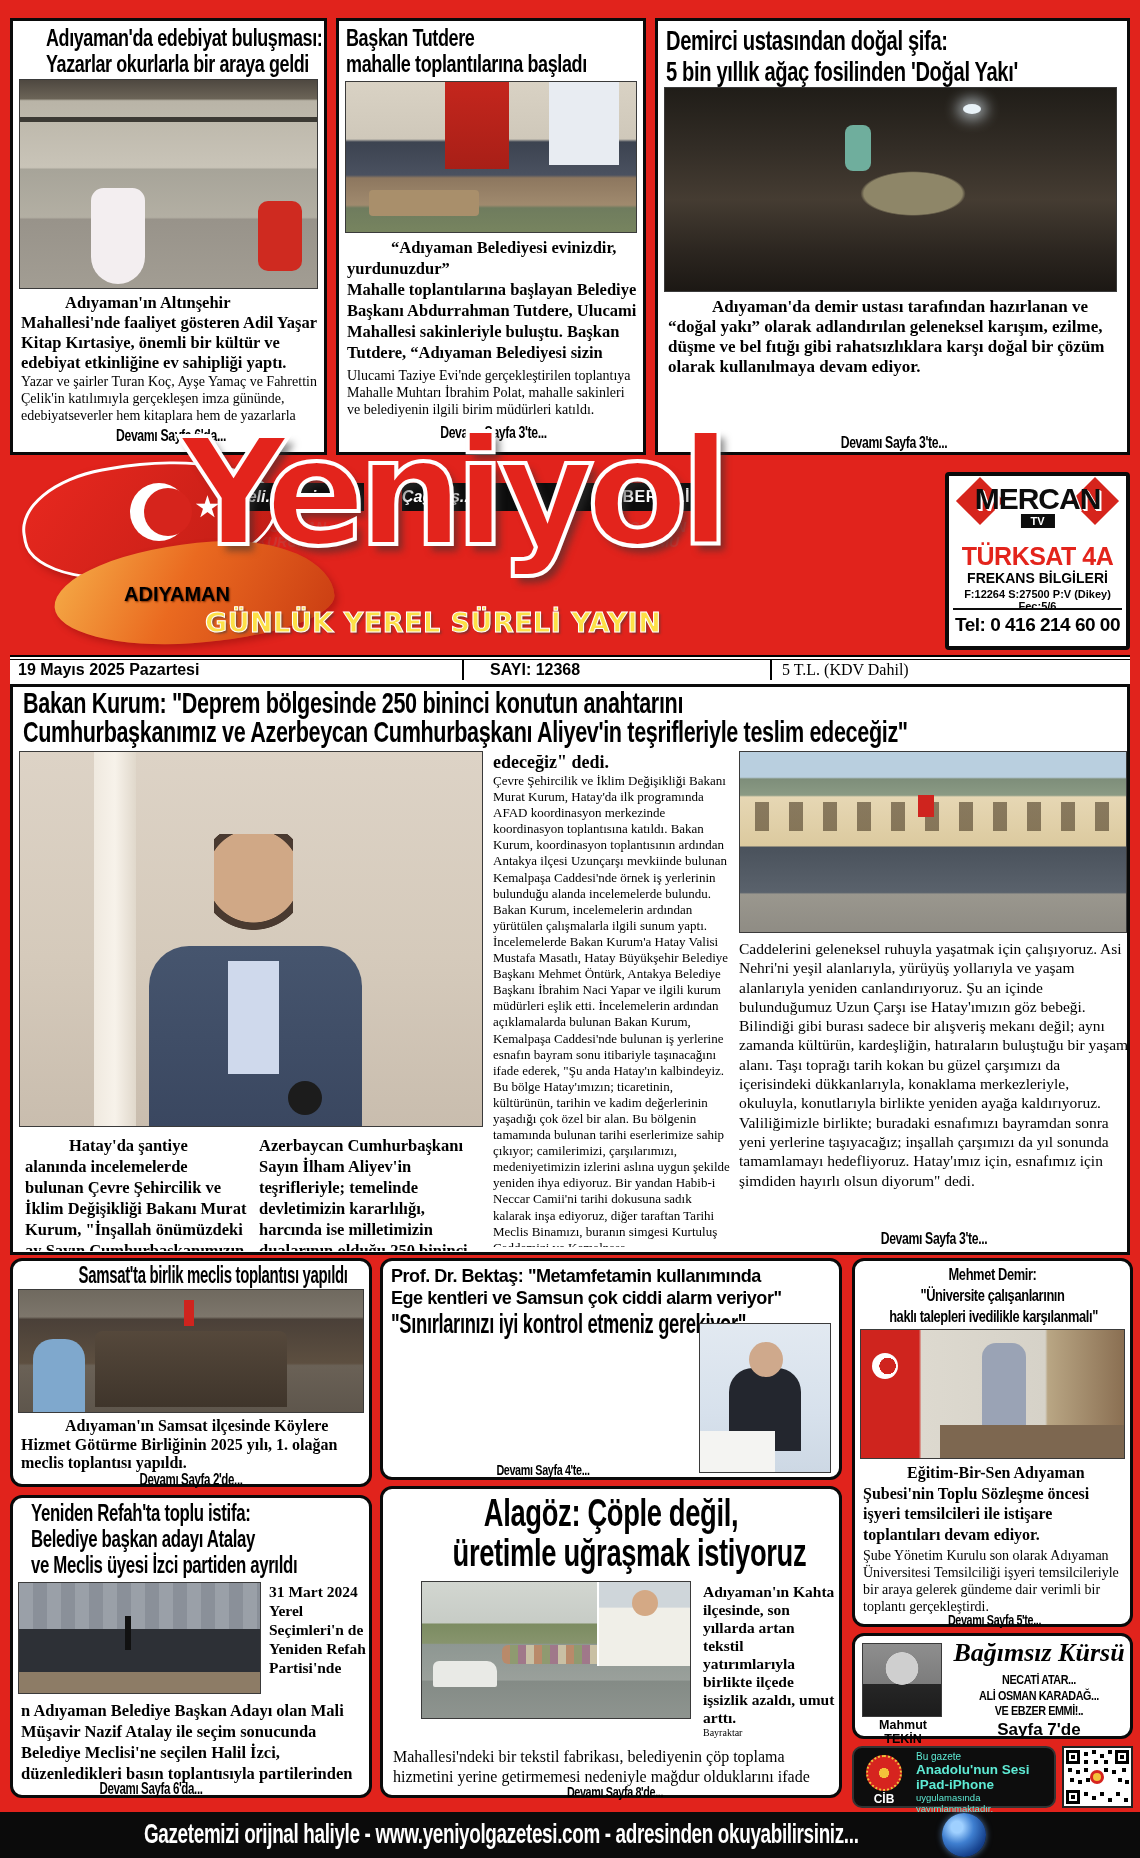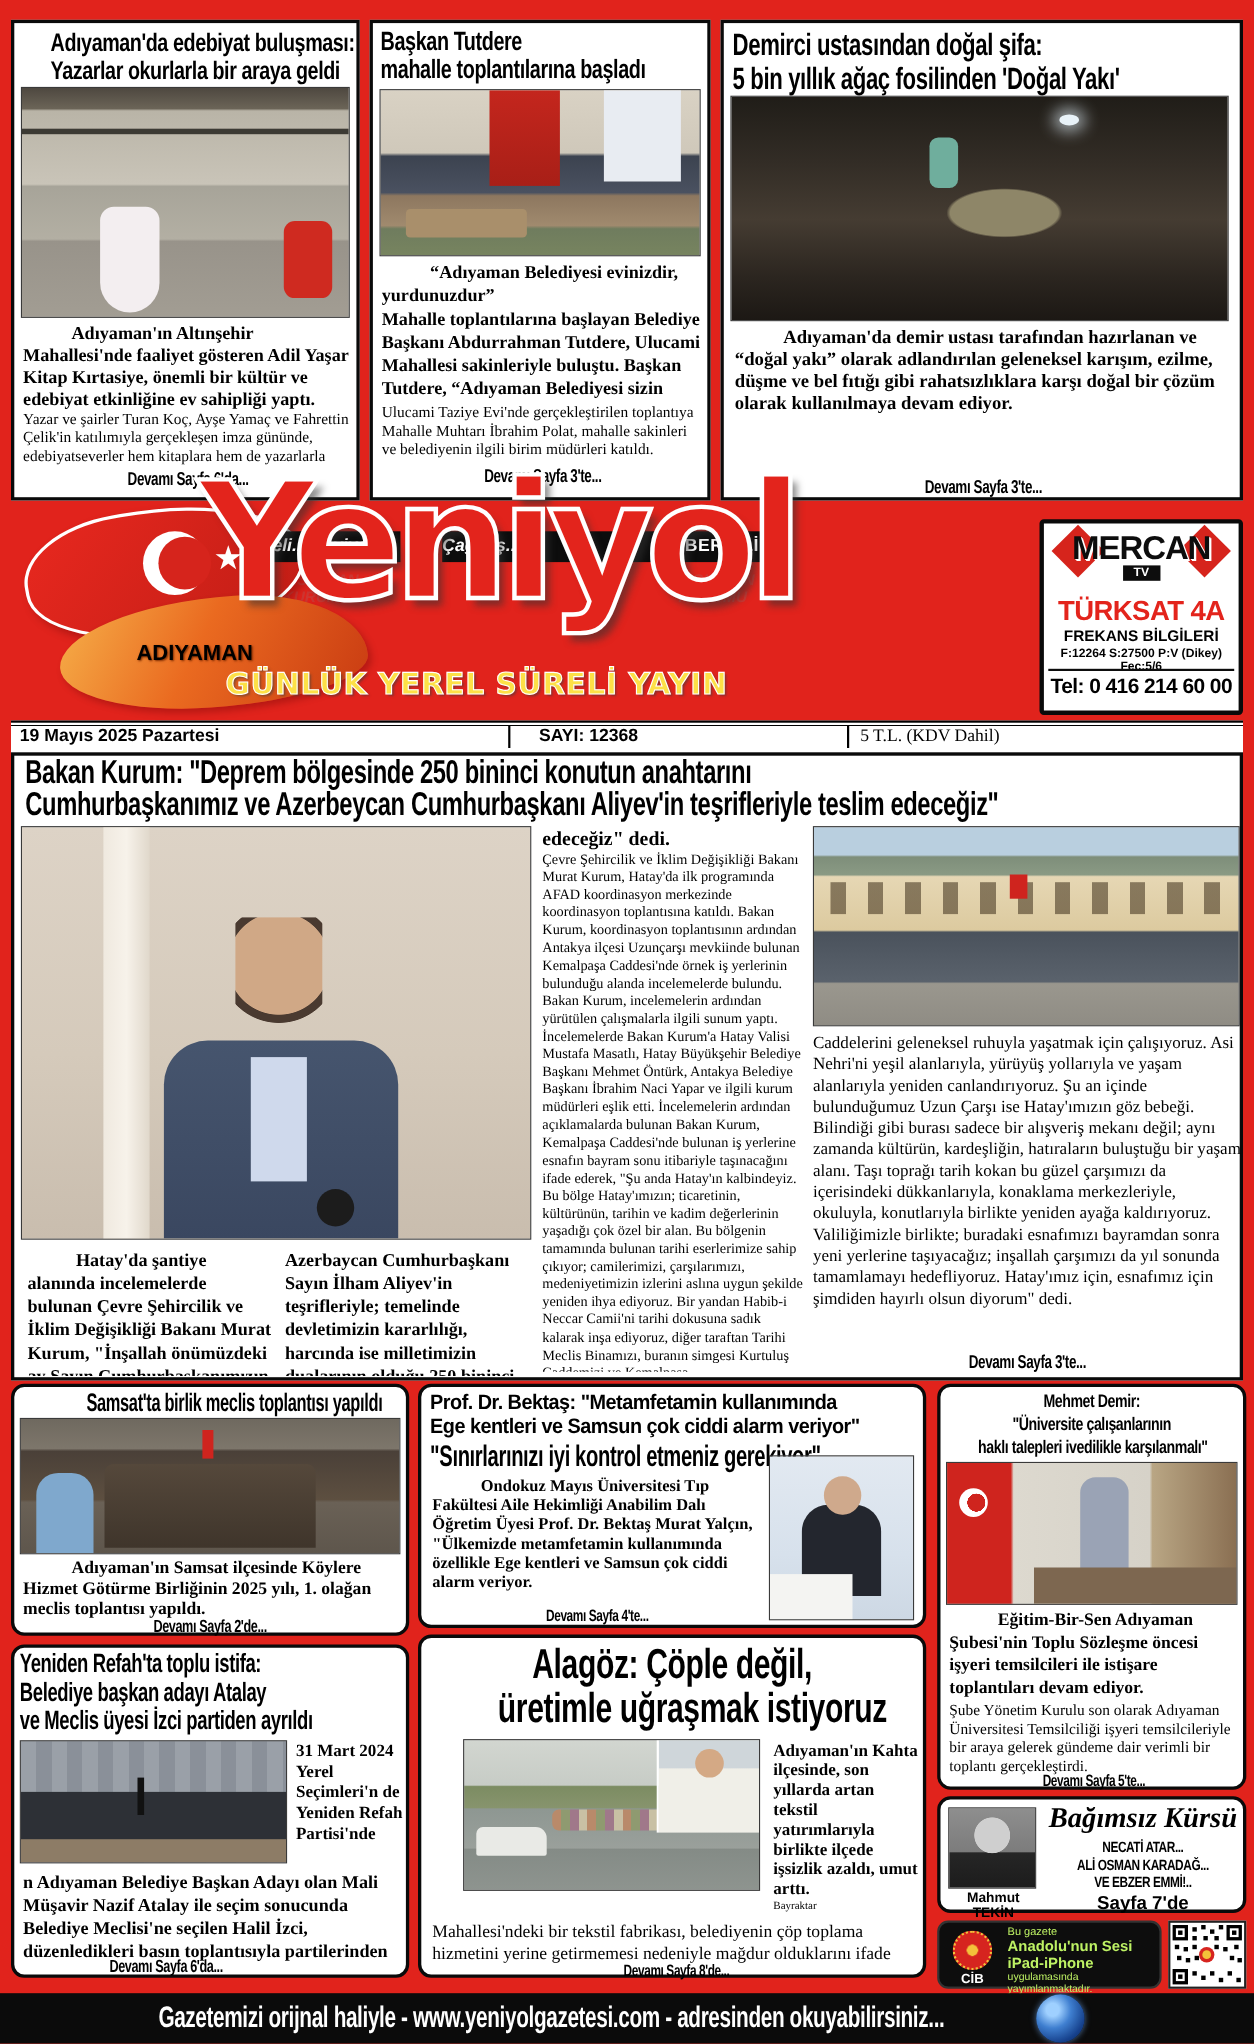--- a/index.html
+++ b/index.html
@@ -194,21 +194,21 @@
       </div>
     <div class="ph ph-samsat" style="left:5px;top:28px;width:346px;height:124px;">
       <div class="shape" style="left:22%;top:34%;width:56%;height:62%;background:linear-gradient(180deg,#55483b,#3f352b);border-radius:8px 8px 0 0;"></div>
       <div class="shape" style="left:48%;top:8%;width:10px;height:26px;background:#cf241e;"></div>
       <div class="shape" style="left:4%;top:40%;width:52px;height:60%;background:#7fa8cd;border-radius:20px 20px 0 0;"></div>
     </div>
     <div class="lead ind body-txt" style="position:absolute;left:8px;top:156px;width:340px;height:56px;font-size:16px;line-height:18.5px;">Adıyaman'ın Samsat ilçesinde Köylere Hizmet Götürme Birliğinin 2025 yılı, 1. olağan meclis toplantısı yapıldı.</div>
     <div class="sqline" style="position:absolute;left:8px;top:210px;width:340px;font-size:16px;">Devamı Sayfa 2'de...</div>
   </div>
 
-  <div class="box rb" style="left:10px;top:1495px;width:362px;height:303px;padding:2px 5px;">
+  <div class="box rb" style="left:10px;top:1495px;width:362px;height:303px;padding:2px 18px;">
     <div class="hl" style="--sx:.7;--lh:26px;font-size:24px;">
         <div class="line">Yeniden Refah'ta toplu istifa:</div>
         <div class="line">Belediye başkan adayı Atalay</div>
         <div class="line">ve Meclis üyesi İzci partiden ayrıldı</div>
       </div>
     <div class="ph ph-refah" style="left:5px;top:84px;width:243px;height:112px;">
       <div class="shape" style="left:44%;top:30%;width:6px;height:34px;background:#111;z-index:2;"></div>
     </div>
     <div class="lead body-txt" style="position:absolute;left:256px;top:84px;width:100px;height:116px;font-size:15.5px;line-height:19px;">31 Mart 2024 Yerel Seçimleri'n de Yeniden Refah Partisi'nde</div>
     <div class="lead body-txt" style="position:absolute;left:8px;top:202px;width:344px;height:84px;font-size:16.5px;line-height:21px;">n Adıyaman Belediye Başkan Adayı olan Mali Müşavir Nazif Atalay ile seçim sonucunda Belediye Meclisi'ne seçilen Halil İzci, düzenledikleri basın toplantısıyla partilerinden istifa ettiklerini kamuoyuna duyurdu.</div>
@@ -216,21 +216,20 @@
   </div>
 
   <div class="box rb" style="left:380px;top:1258px;width:462px;height:222px;padding:4px 8px;">
     <div class="hl" style="--sx:.95;--lh:22px;font-size:19px;letter-spacing:-.3px;">
         <div class="line">Prof. Dr. Bektaş: "Metamfetamin kullanımında</div>
         <div class="line">Ege kentleri ve Samsun çok ciddi alarm veriyor"</div>
       </div>
     <div class="hl" style="position:absolute;left:8px;top:48px;--sx:.68;--lh:30px;font-size:27px;">
         <div class="line">"Sınırlarınızı iyi kontrol etmeniz gerekiyor"</div>
       </div>
-    <div class="lead ind body-txt" style="position:absolute;left:10px;top:82px;width:300px;height:124px;font-size:15px;line-height:17.6px;">Ondokuz Mayıs Üniversitesi Tıp Fakültesi Aile Hekimliği Anabilim Dalı Öğretim Üyesi Prof. Dr. Bektaş Murat Yalçın, "Ülkemizde metamfetamin kullanımında özellikle Ege kentleri ve Samsun çok ciddi alarm veriyor.</div>
     <div class="sqline" style="position:absolute;left:10px;top:200px;width:300px;font-size:15px;">Devamı Sayfa 4'te...</div>
     <div class="ph ph-bektas" style="left:316px;top:62px;width:132px;height:150px;">
       <div class="shape" style="left:22%;top:30%;width:56%;height:56%;background:#23262e;border-radius:24px 24px 0 0;"></div>
       <div class="shape" style="left:38%;top:12%;width:26%;height:24%;background:#cfa98c;border-radius:50%;"></div>
       <div class="shape" style="left:0;top:72%;width:58%;height:28%;background:#f4f4f2;"></div>
     </div>
   </div>
 
   <div class="box rb" style="left:380px;top:1486px;width:462px;height:312px;padding:4px 8px;">
     <div class="hl c" style="--sx:.72;--lh:40px;font-size:38px;letter-spacing:-1px;">
@@ -273,21 +272,21 @@
         <div class="line">NECATİ ATAR...</div>
         <div class="line">ALİ OSMAN KARADAĞ...</div>
         <div class="line">VE EBZER EMMİ!..</div>
       </div>
     <div class="abs" style="left:94px;top:84px;width:180px;text-align:center;font:800 17px 'Liberation Sans',sans-serif;">Sayfa 7'de</div>
   </div>
 
   <div class="abs" style="left:852px;top:1746px;width:204px;height:62px;background:#0d0d0d;border-radius:10px;border:2px solid #333;">
     <div class="shape" style="left:12px;top:7px;width:32px;height:32px;border-radius:50%;background:radial-gradient(circle,#f3c13a 0 22%,#d6241f 23% 100%);border:2px dotted #f3c13a;"></div>
     <div class="abs" style="left:8px;top:44px;width:44px;text-align:center;color:#fff;font:bold 12px 'Liberation Sans',sans-serif;">CİB</div>
-    <div class="abs" style="left:62px;top:3px;width:138px;color:#bef264;font-family:'Liberation Sans',sans-serif;">
+    <div class="abs" style="left:62px;top:3px;width:138px;color:#5eead4;font-family:'Liberation Sans',sans-serif;">
       <div style="font-size:10px;">Bu gazete</div>
       <div style="font-size:13.5px;font-weight:bold;">Anadolu'nun Sesi</div>
       <div style="font-size:13.5px;font-weight:bold;">iPad-iPhone</div>
       <div style="font-size:9.5px;">uygulamasında</div>
       <div style="font-size:9.5px;">yayımlanmaktadır.</div>
     </div>
   </div>
   <div class="abs" style="left:1062px;top:1746px;width:71px;height:62px;background:#fff;border:2px solid #222;">
     <svg width="67" height="58" viewBox="0 0 67 58">
       <rect x="2" y="2" width="14" height="14" fill="#000"></rect>

